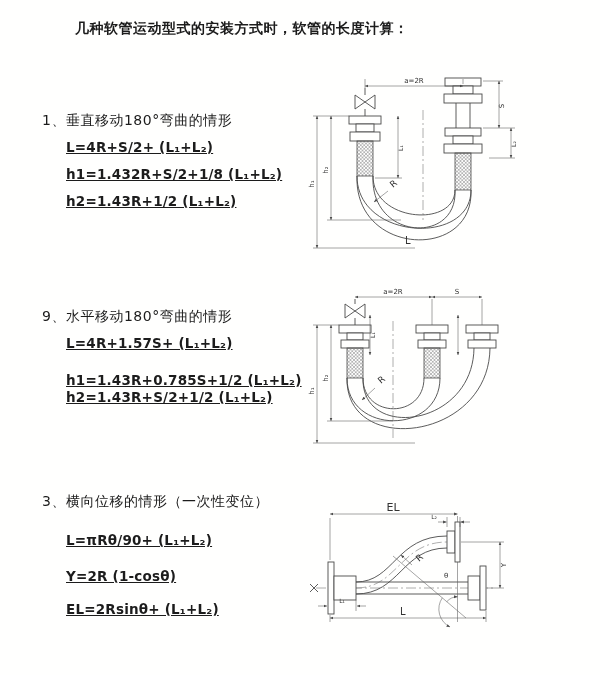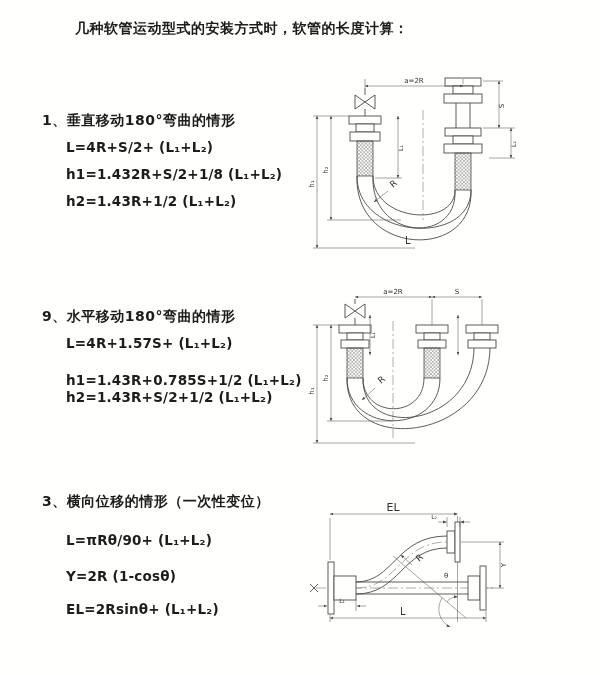--- a/index.html
+++ b/index.html
@@ -2,22 +2,22 @@
 <html><head>
 <meta charset="utf-8">
 <style>
   html,body{margin:0;padding:0;}
   body{
     width:600px;height:675px;position:relative;overflow:hidden;
     background:#fffffe;color:#1c1c1c;
     font-family:"DejaVu Sans","Liberation Sans",sans-serif;
   }
   .page-title{position:absolute;left:30px;top:20px;font-size:14px;font-weight:bold;letter-spacing:.5px;margin-left:45px;}
-  .sec-head{position:absolute;left:42px;font-size:14px;font-weight:bold;letter-spacing:.5px;}
-  .formula{position:absolute;left:66px;font-size:13.5px;font-weight:bold;letter-spacing:.2px;}
+  .sec-head{position:absolute;left:42px;font-size:14px;font-weight:normal;letter-spacing:.5px;}
+  .formula{position:absolute;left:66px;font-size:13.5px;font-weight:bold;letter-spacing:.2px;text-decoration:underline;}
   .diag{position:absolute;}
   svg text{font-family:"DejaVu Sans","Liberation Sans",sans-serif;fill:#333;}
   .dr{stroke:#4a4a4a;stroke-width:.9;fill:none;}
   .frect{stroke:#4a4a4a;stroke-width:.9;fill:#fffffe;}
   .brd{stroke:#4a4a4a;stroke-width:.8;}
   .dm{stroke:#5a5a5a;stroke-width:.55;fill:none;}
   .cl{stroke:#6a6a6a;stroke-width:.55;fill:none;stroke-dasharray:10 3 2 3;}
   .lb{font-size:7px;}
   .lbs{font-size:6px;}
   .lbL{font-size:10px;}

